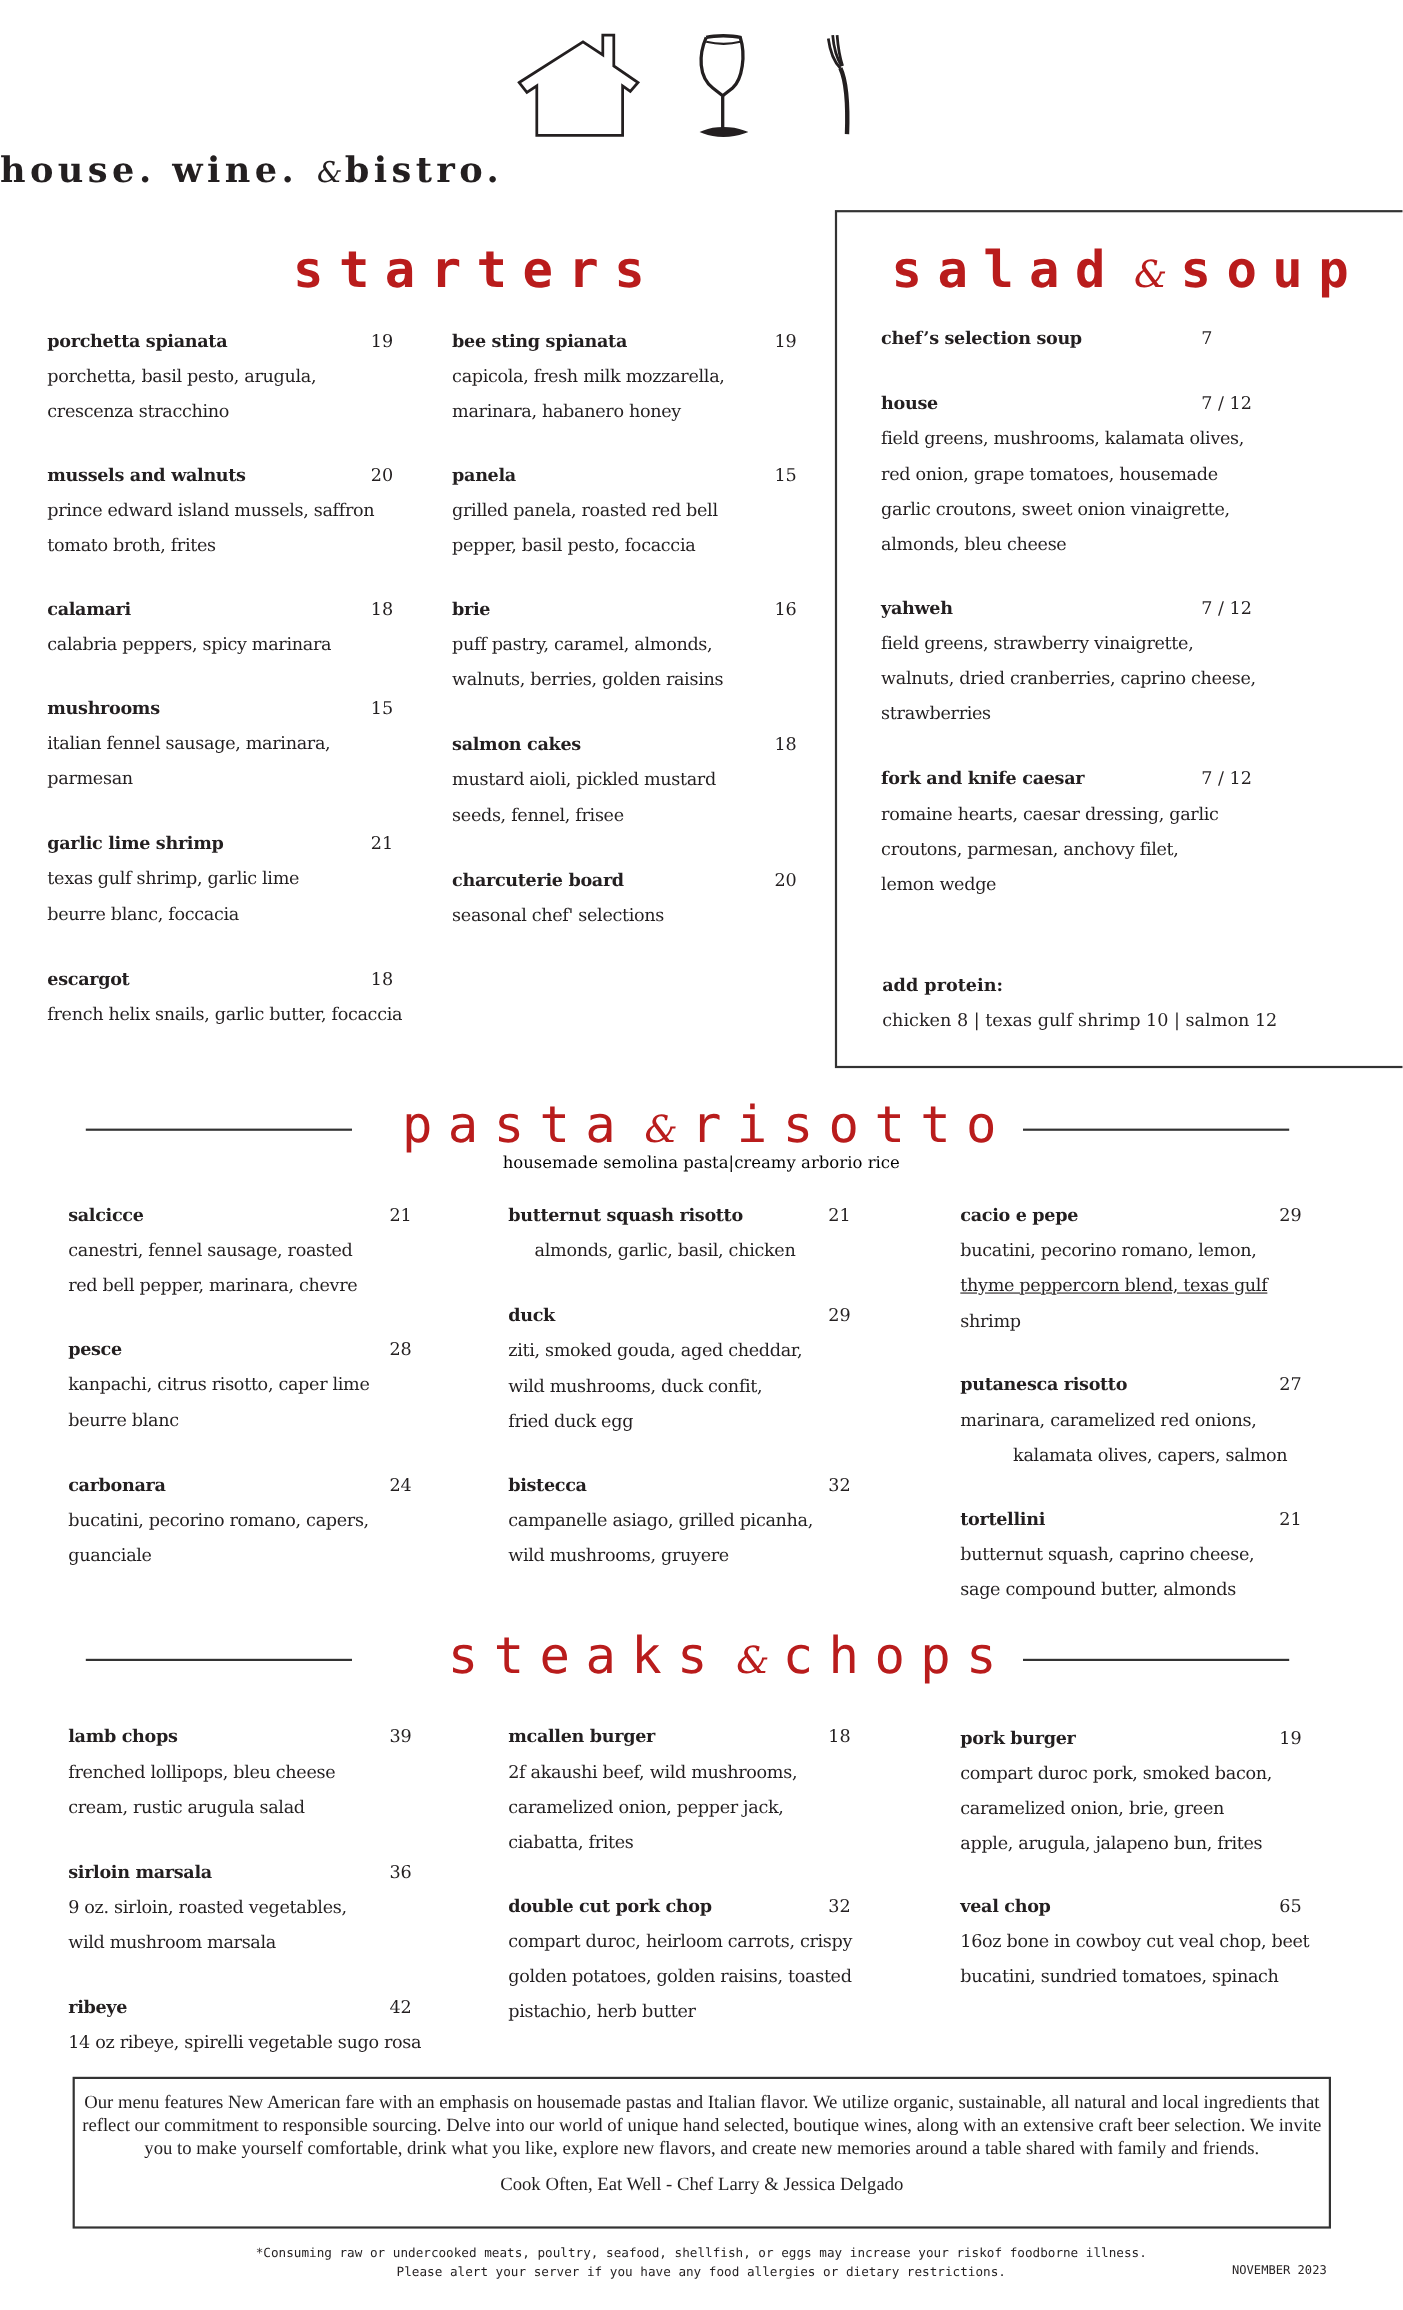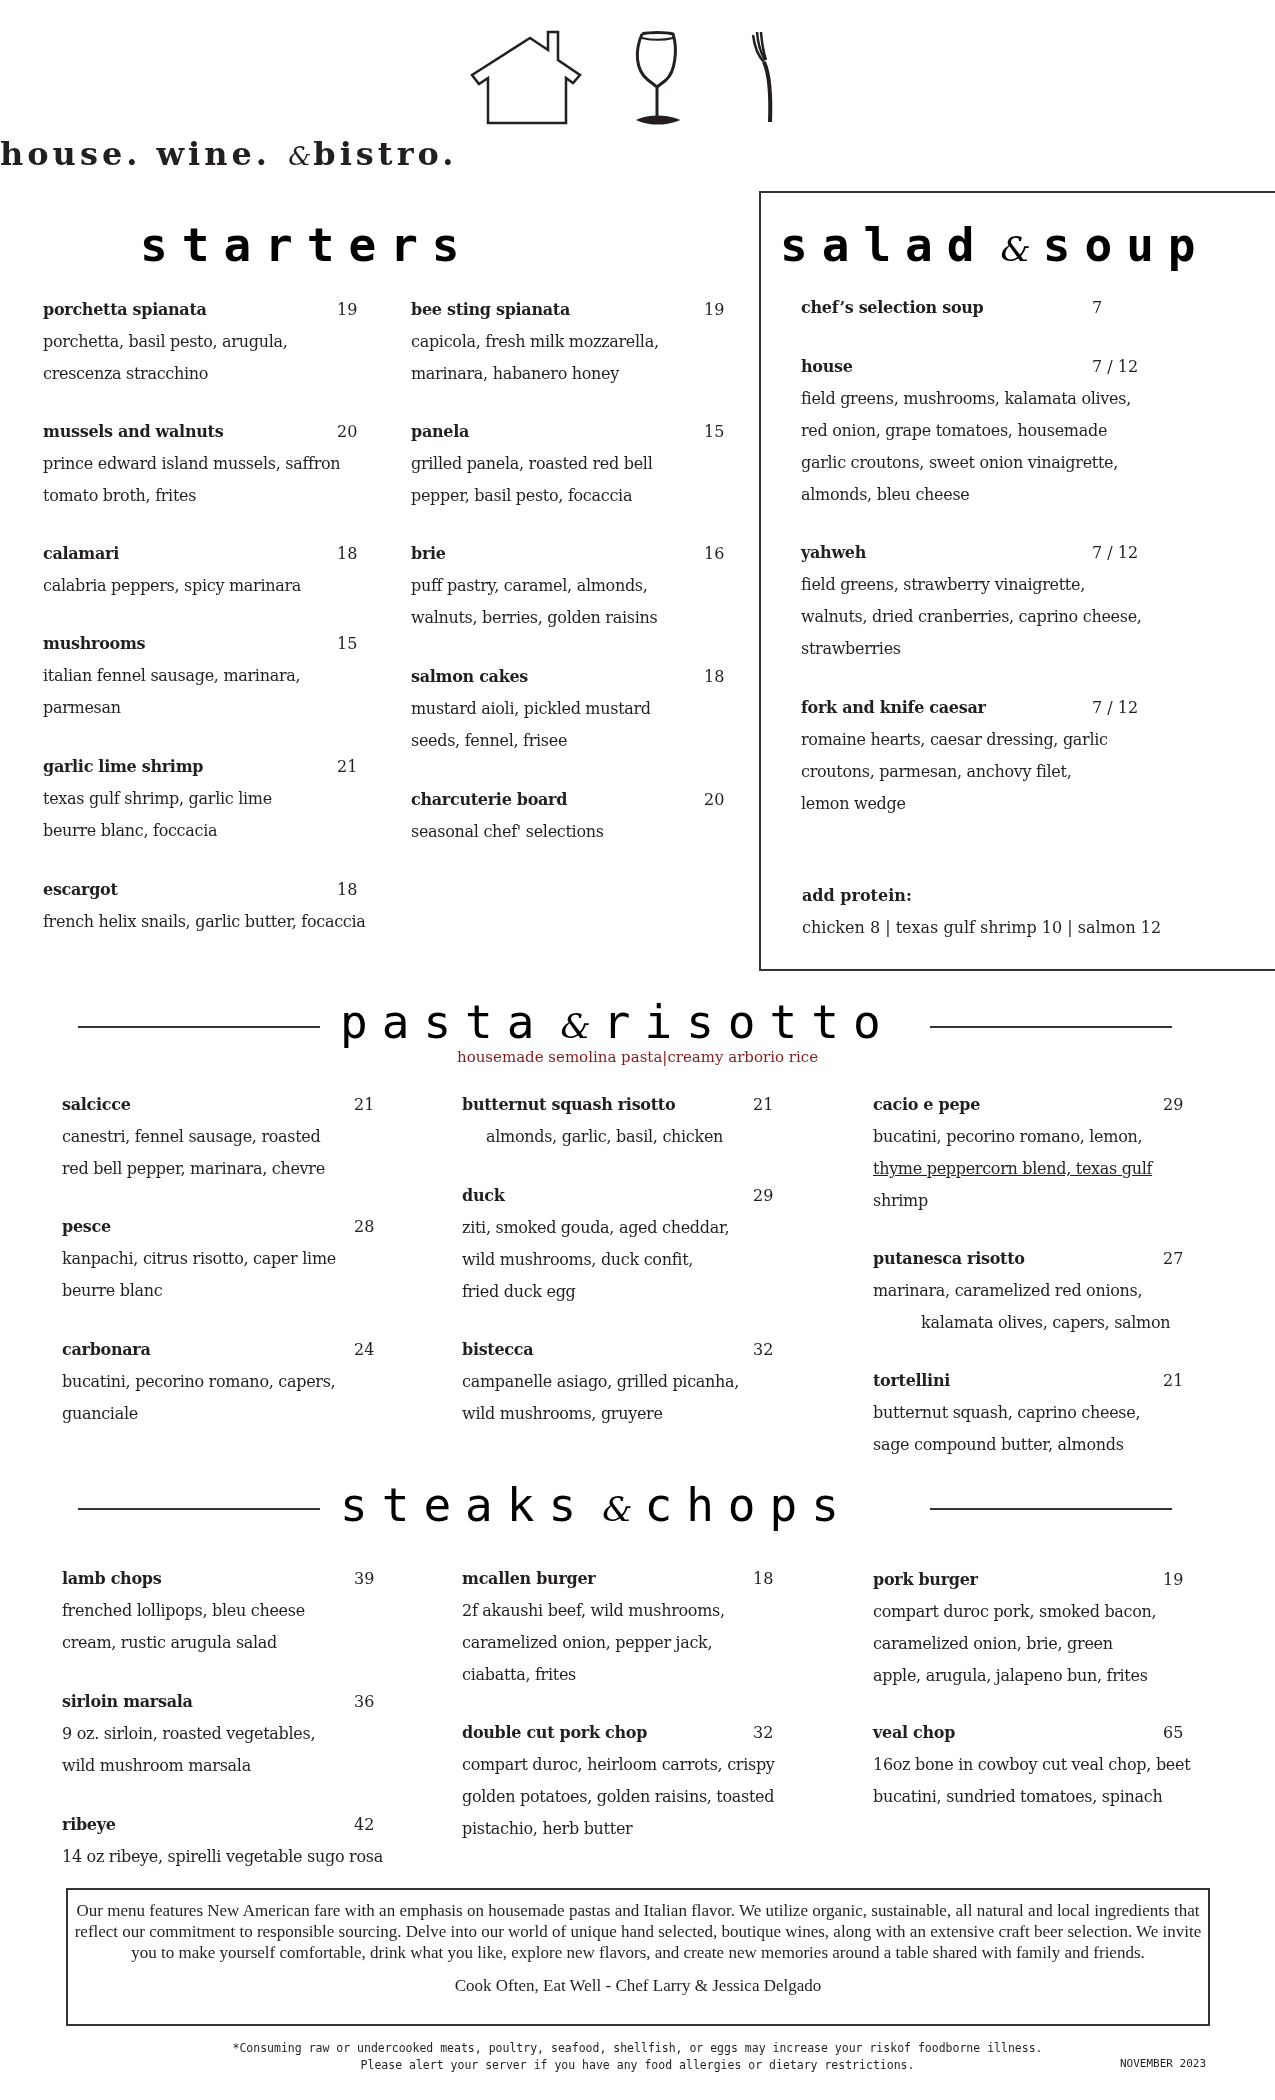--- a/index.html
+++ b/index.html
@@ -4,25 +4,25 @@
 <style>
   * { box-sizing: border-box; margin: 0; padding: 0; }
   html, body { width: 1275px; height: 2100px; background: #ffffff; overflow: hidden; }
   body { position: relative; font-family: "DejaVu Serif", "Liberation Serif", serif; color: #231f20; }
   .abs { position: absolute; }
   .logo-icons { position: absolute; left: 470px; top: 30px; width: 340px; height: 95px; }
   .wordmark { position: absolute; left: 0; width: 1275px; top: 135px; text-align: left;
     font-family: "DejaVu Serif", serif; font-weight: bold; font-size: 32px; letter-spacing: 4px; color: #231f20; }
   .wordmark .amp { font-family: "DejaVu Serif", serif; font-weight: normal; font-style: italic; font-size: 26px; letter-spacing: 0; margin: 0 2px; }
   .section-heading { position: absolute; font-family: "DejaVu Sans Mono", "Liberation Mono", monospace;
-    font-weight: bold; font-size: 46px; letter-spacing: 14px; color: #000000; white-space: nowrap; text-align: left; }
+    font-weight: bold; font-size: 46px; letter-spacing: 14px; color: #b91c1c; white-space: nowrap; text-align: right; }
   .section-heading .amp { font-family: "DejaVu Serif", serif; font-weight: normal; font-style: italic; font-size: 34px; letter-spacing: 0; margin: 0 12px; }
   .rule { position: absolute; height: 2px; background: #333; }
   .subtitle { position: absolute; left: 0; width: 1275px; text-align: center; top: 1048px;
-    font-family: "DejaVu Serif", serif; font-size: 15px; color: #7f1d1d; }
+    font-family: "DejaVu Serif", serif; font-size: 15px; color: #000000; }
   .salad-box { position: absolute; left: 759px; top: 191px; width: 530px; height: 780px; border: 2px solid #333; }
   .item { position: absolute; width: 330px; }
   .item .name { position: absolute; left: 0; top: 0; font-weight: bold; font-size: 16px; white-space: nowrap; letter-spacing: -0.3px; }
   .item .price { position: absolute; top: 0; font-size: 16px; white-space: nowrap; }
   .item .desc { position: absolute; left: 0; top: 32px; font-size: 16px; line-height: 32px; white-space: nowrap; letter-spacing: -0.3px; }
   .footer-box { position: absolute; left: 66px; top: 1888px; width: 1144px; height: 138px; border: 2px solid #333;
     text-align: center; font-family: "Liberation Serif", serif; font-size: 17px; line-height: 21px; padding: 10px 4px; }
   .footer-box .sig { margin-top: 12px; }
   .disclaimer { position: absolute; left: 0; width: 1275px; top: 2040px; text-align: center;
     font-family: "DejaVu Sans Mono", monospace; font-size: 11.5px; line-height: 17px; }

